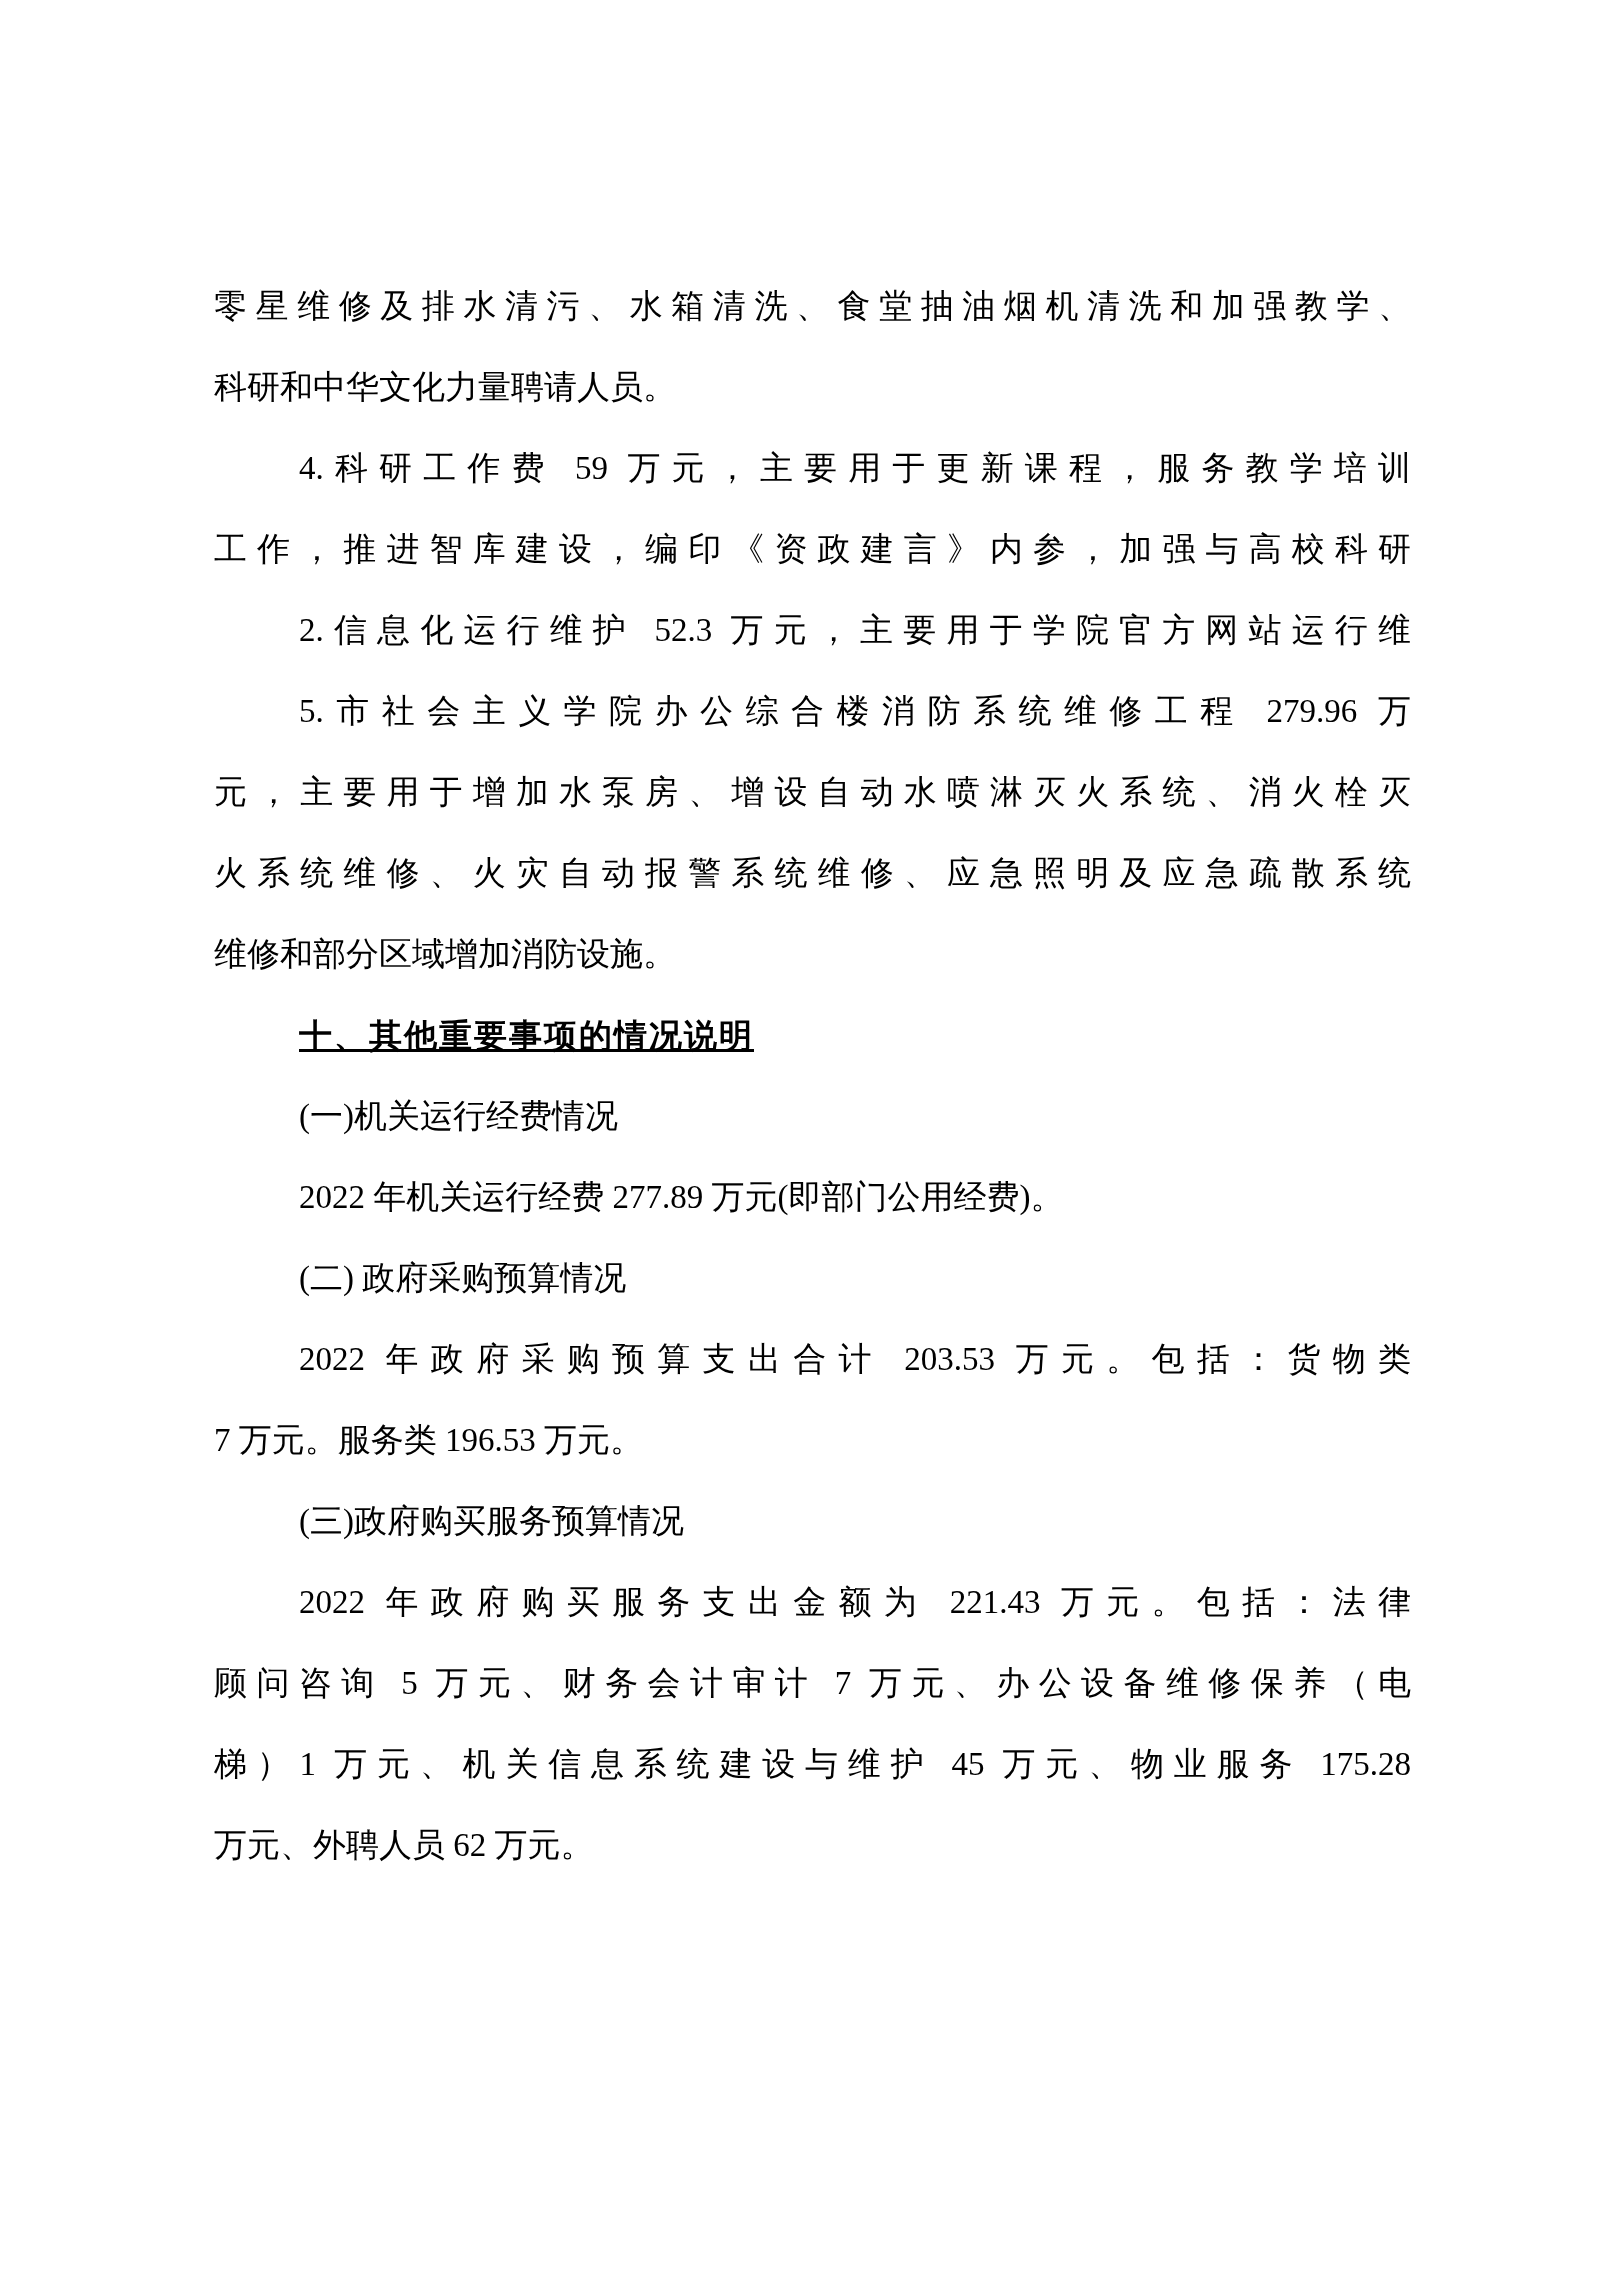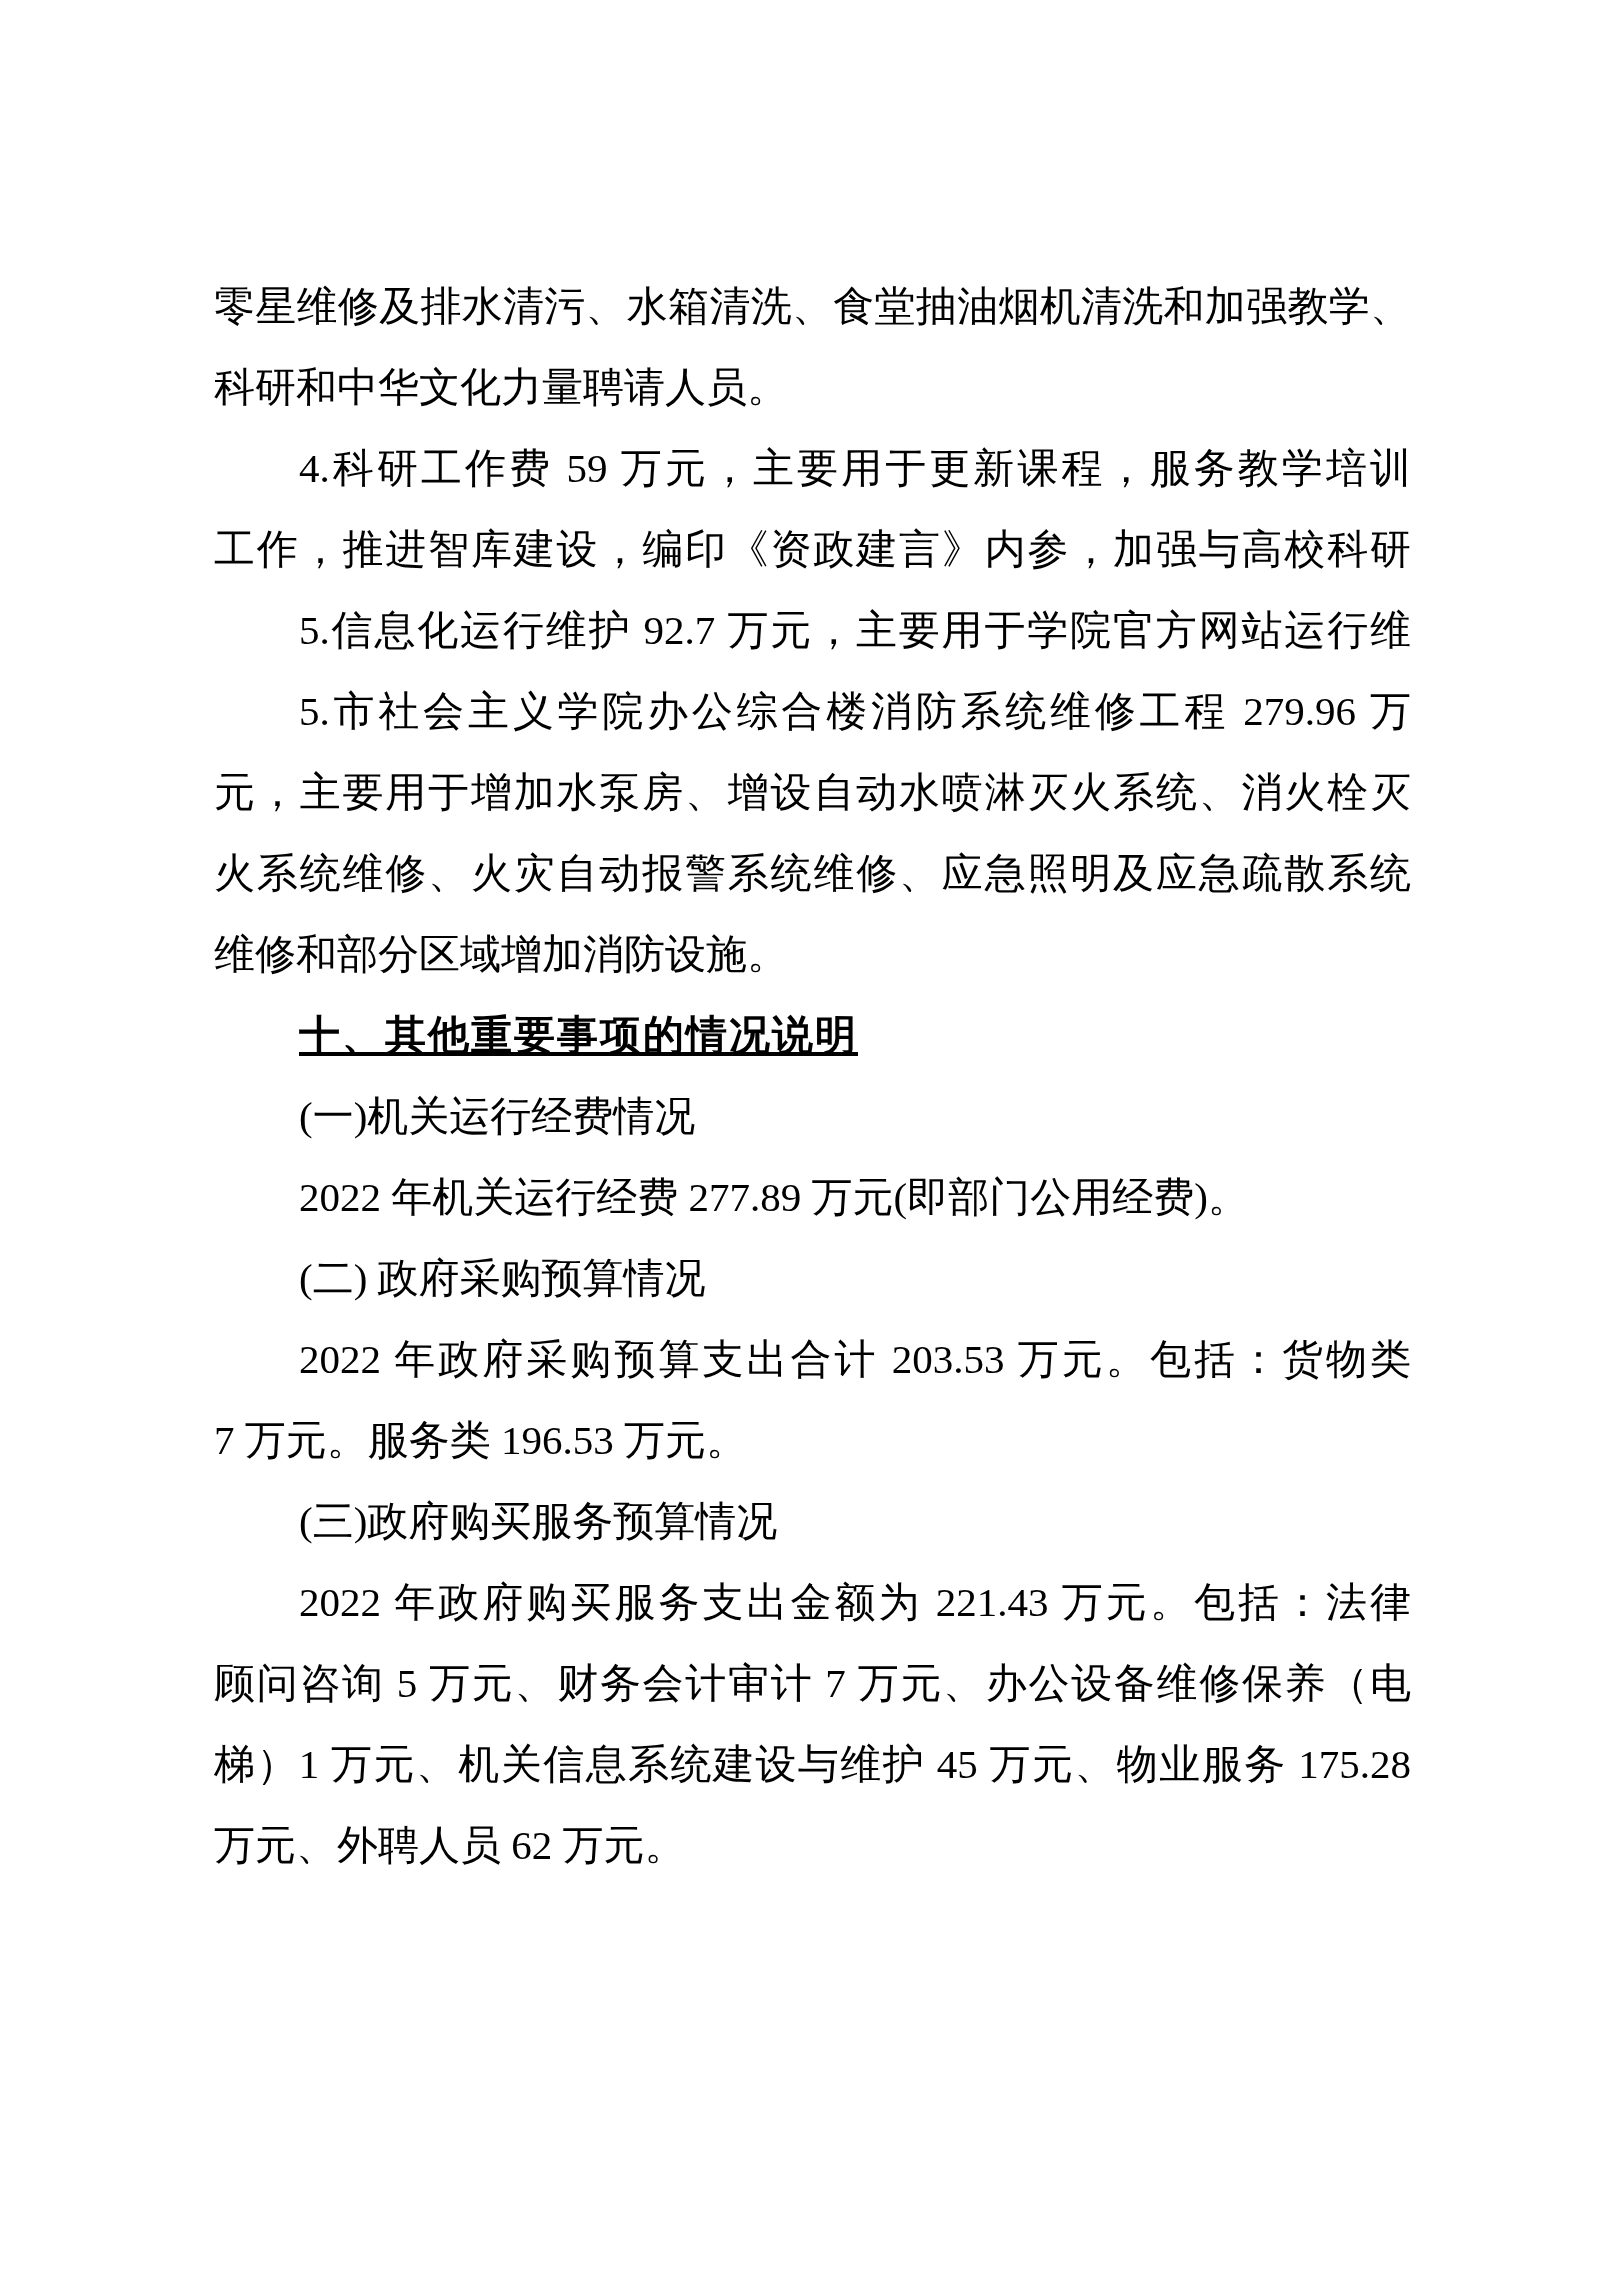--- a/index.html
+++ b/index.html
@@ -18,21 +18,21 @@
   }
   .content {
     position: absolute;
     left: 214px;
     top: 266px;
     width: 1197px;
   }
   .line {
     height: 81px;
     line-height: 81px;
-    font-size: 41px;
+    font-size: 33px;
     letter-spacing: 0;
     text-align: left;
     overflow: visible;
     white-space: normal;
   }
   
   .fill {
     text-align: justify;
     text-align-last: justify;
   }
@@ -50,21 +50,21 @@
 </style>
 </head>
 <body>
 
 <div class="page">
   <div class="content">
     <div class="line fill">零星维修及排水清污、水箱清洗、食堂抽油烟机清洗和加强教学、</div>
     <div class="line">科研和中华文化力量聘请人员。</div>
     <div class="line indent fill">4.科研工作费 59 万元，主要用于更新课程，服务教学培训</div>
     <div class="line fill">工作，推进智库建设，编印《资政建言》内参，加强与高校科研</div>
-    <div class="line indent fill">5.信息化运行维护 92.7 万元，主要用于学院官方网站运行维</div>
+    <div class="line indent fill">2.信息化运行维护 52.3 万元，主要用于学院官方网站运行维</div>
     <div class="line indent fill">5.市社会主义学院办公综合楼消防系统维修工程 279.96 万</div>
     <div class="line fill">元，主要用于增加水泵房、增设自动水喷淋灭火系统、消火栓灭</div>
     <div class="line fill">火系统维修、火灾自动报警系统维修、应急照明及应急疏散系统</div>
     <div class="line">维修和部分区域增加消防设施。</div>
     <div class="line indent heading">十、其他重要事项的情况说明</div>
     <div class="line indent">(一)机关运行经费情况</div>
     <div class="line indent">2022 年机关运行经费 277.89 万元(即部门公用经费)。</div>
     <div class="line indent">(二) 政府采购预算情况</div>
     <div class="line indent fill">2022 年政府采购预算支出合计 203.53 万元。包括：货物类</div>
     <div class="line">7 万元。服务类 196.53 万元。</div>

